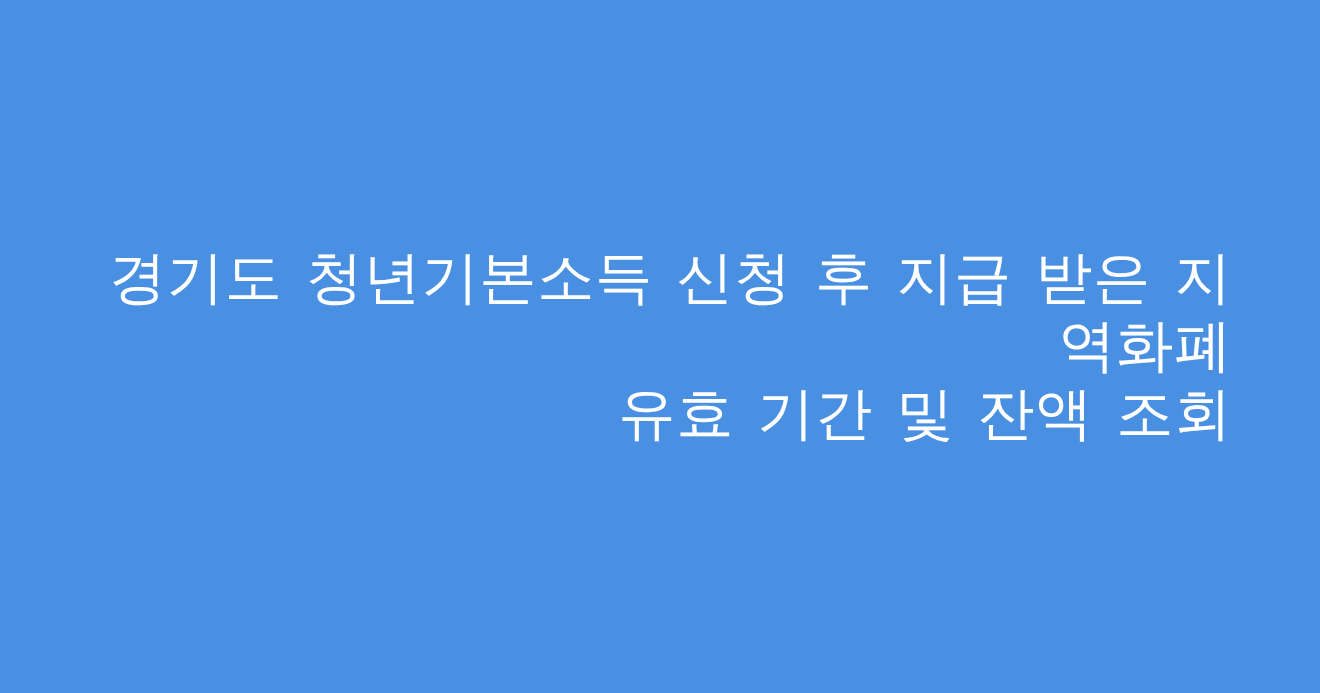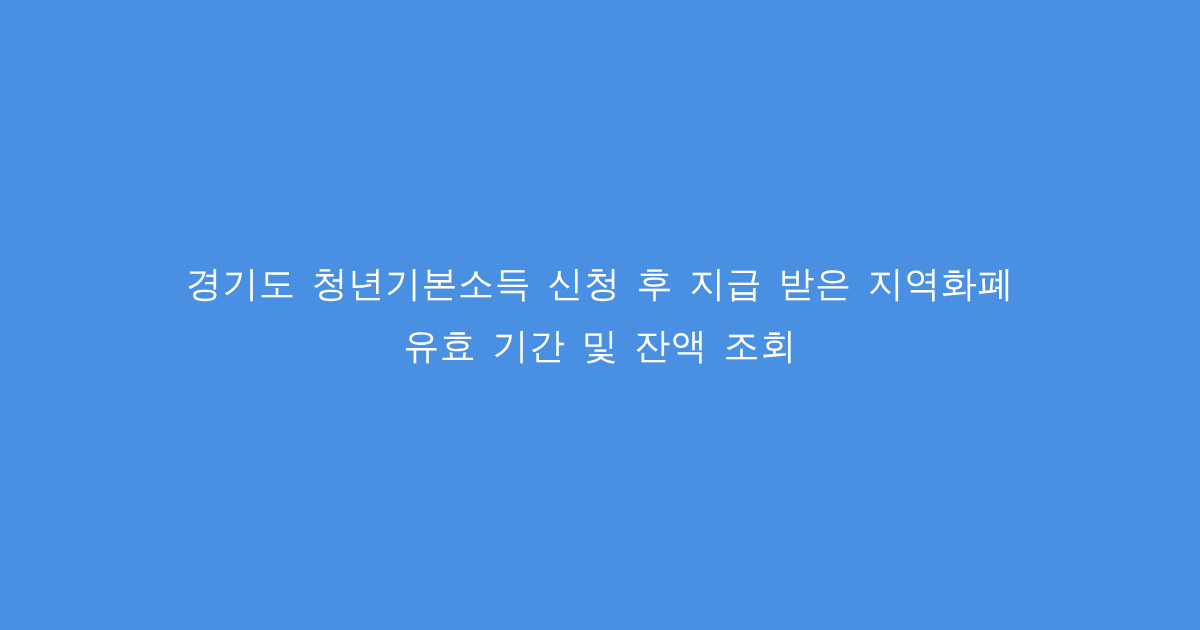--- a/index.html
+++ b/index.html
@@ -47,18 +47,18 @@
     -webkit-font-smoothing: antialiased;
   }
 </style>
 </head>
 <body>
 
 <div id="og-card" style="background-color: rgb(74, 144, 226); width: 1200px; height: 630px;">
 
   <div id="title-block">
 
-    <h1 id="page-title" style="color: rgb(255, 255, 255); font-size: 36px; line-height: 62px; text-align: center;">경기도 청년기본소득 신청 후 지급 받은 지역화폐
+    <h1 id="page-title" style="color: rgb(255, 255, 255); font-size: 52px; line-height: 62px; text-align: right;">경기도 청년기본소득 신청 후 지급 받은 지역화폐
 유효 기간 및 잔액 조회</h1>
 
   </div>
 
 </div>
 
 </body></html>

